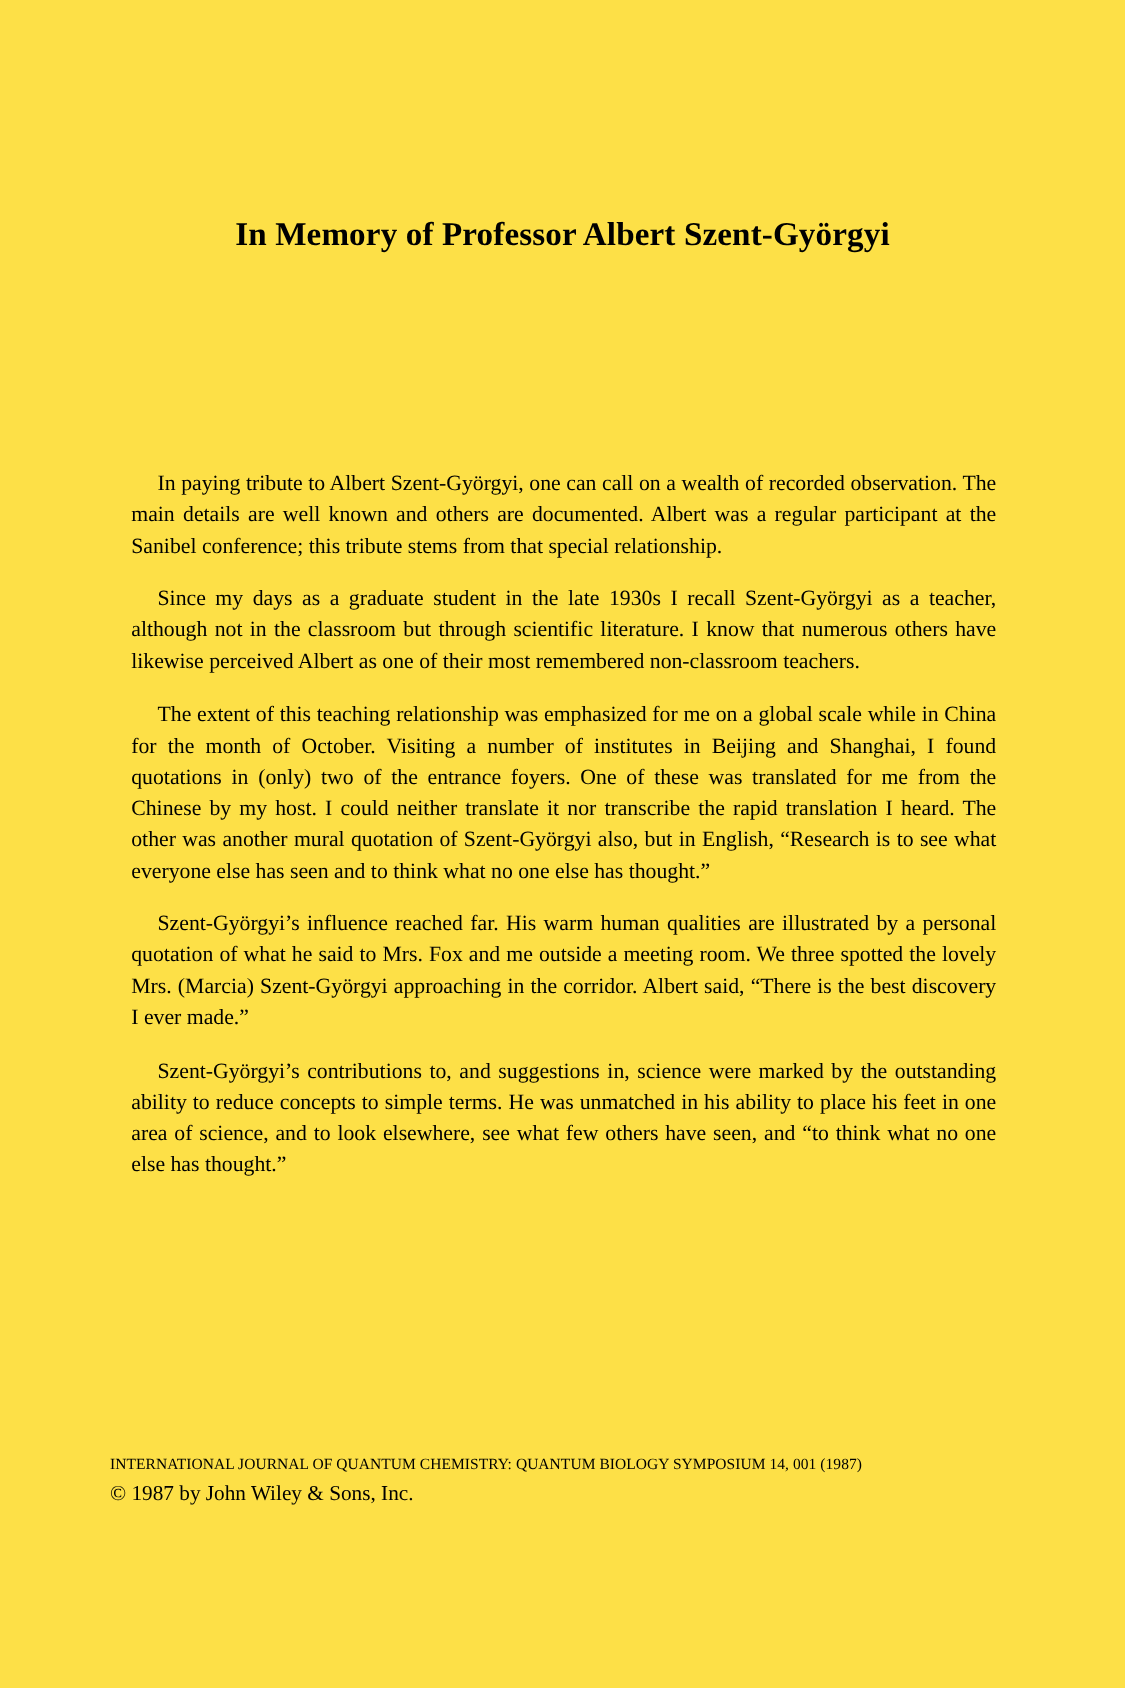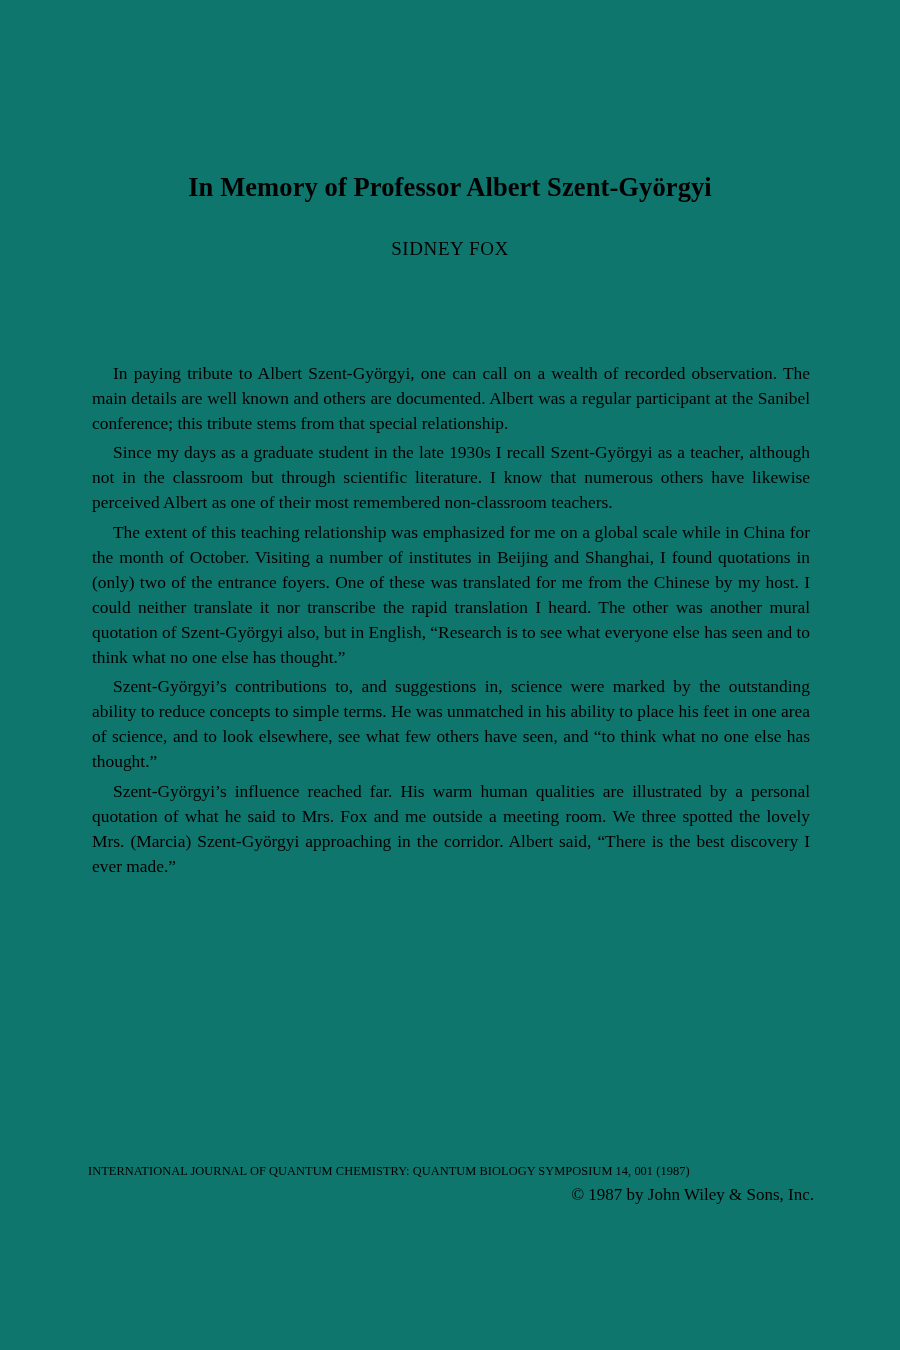--- a/index.html
+++ b/index.html
@@ -15,21 +15,21 @@
     color: #000000;
     overflow: hidden;
   }
 
   .page {
     position: absolute;
     left: 0;
     top: 0;
     width: 900px;
     height: 1350px;
-    background: #0f766e;
+    background: #fde047;
   }
 
   
   .title-block {
     position: absolute;
     left: 88px;
     top: 172px;
     width: 724px;
   }
   .doc-title {
@@ -65,21 +65,21 @@
   }
 
   
   .body-text {
     position: absolute;
     left: 88px;
     top: 357px;
     width: 726px;
   }
   .body-text p {
-    margin: 4px;
+    margin: 17px;
     text-align: justify;
     text-justify: inter-word;
     font-size: 17.4px;
     line-height: 25.1px;
     text-indent: 21px;
     hyphens: manual;
   }
 
   
   .footer {
@@ -90,21 +90,21 @@
   }
   .journal-line {
     margin: 0;
     font-size: 12.4px;
     letter-spacing: 0.05px;
     line-height: 1.45;
     white-space: nowrap;
   }
   .footer-row {
     display: flex;
-    justify-content: flex-end;
+    justify-content: space-between;
     align-items: baseline;
     padding-top: 3px;
   }
   .copyright {
     font-size: 17px;
     line-height: 1.3;
     white-space: nowrap;
   }
   .ccc-code {
     font-size: 17px;
@@ -114,32 +114,31 @@
   }
 </style>
 </head>
 <body>
 
 <div class="page">
 
   <div class="title-block">
     <h1 class="doc-title">In Memory of Professor Albert Szent-Györgyi</h1>
 
-    <p class="author-name">SIDNEY FOX</p>
 
     <div class="affiliation">
     </div>
   </div>
 
   <div class="body-text">
     <p>In paying tribute to Albert Szent-Györgyi, one can call on a wealth of recorded observation. The main details are well known and others are documented. Albert was a regular participant at the Sanibel conference; this tribute stems from that special relationship.</p>
     <p>Since my days as a graduate student in the late 1930s I recall Szent-Györgyi as a teacher, although not in the classroom but through scientific literature. I know that numerous others have likewise perceived Albert as one of their most remembered non-classroom teachers.</p>
     <p>The extent of this teaching relationship was emphasized for me on a global scale while in China for the month of October. Visiting a number of institutes in Beijing and Shanghai, I found quotations in (only) two of the entrance foyers. One of these was translated for me from the Chinese by my host. I could neither translate it nor transcribe the rapid translation I heard. The other was another mural quotation of Szent-Györgyi also, but in English, “Research is to see what everyone else has seen and to think what no one else has thought.”</p>
+    <p>Szent-Györgyi’s influence reached far. His warm human qualities are illustrated by a personal quotation of what he said to Mrs. Fox and me outside a meeting room. We three spotted the lovely Mrs. (Marcia) Szent-Györgyi approaching in the corridor. Albert said, “There is the best discovery I ever made.”</p>
     <p>Szent-Györgyi’s contributions to, and suggestions in, science were marked by the outstanding ability to reduce concepts to simple terms. He was unmatched in his ability to place his feet in one area of science, and to look elsewhere, see what few others have seen, and “to think what no one else has thought.”</p>
-    <p>Szent-Györgyi’s influence reached far. His warm human qualities are illustrated by a personal quotation of what he said to Mrs. Fox and me outside a meeting room. We three spotted the lovely Mrs. (Marcia) Szent-Györgyi approaching in the corridor. Albert said, “There is the best discovery I ever made.”</p>
   </div>
 
   <div class="footer">
     <p class="journal-line">INTERNATIONAL JOURNAL OF QUANTUM CHEMISTRY: QUANTUM BIOLOGY SYMPOSIUM 14, 001 (1987)</p>
     <div class="footer-row">
       <span class="copyright">© 1987 by John Wiley &amp; Sons, Inc.</span>
     </div>
   </div>
 
 </div>

